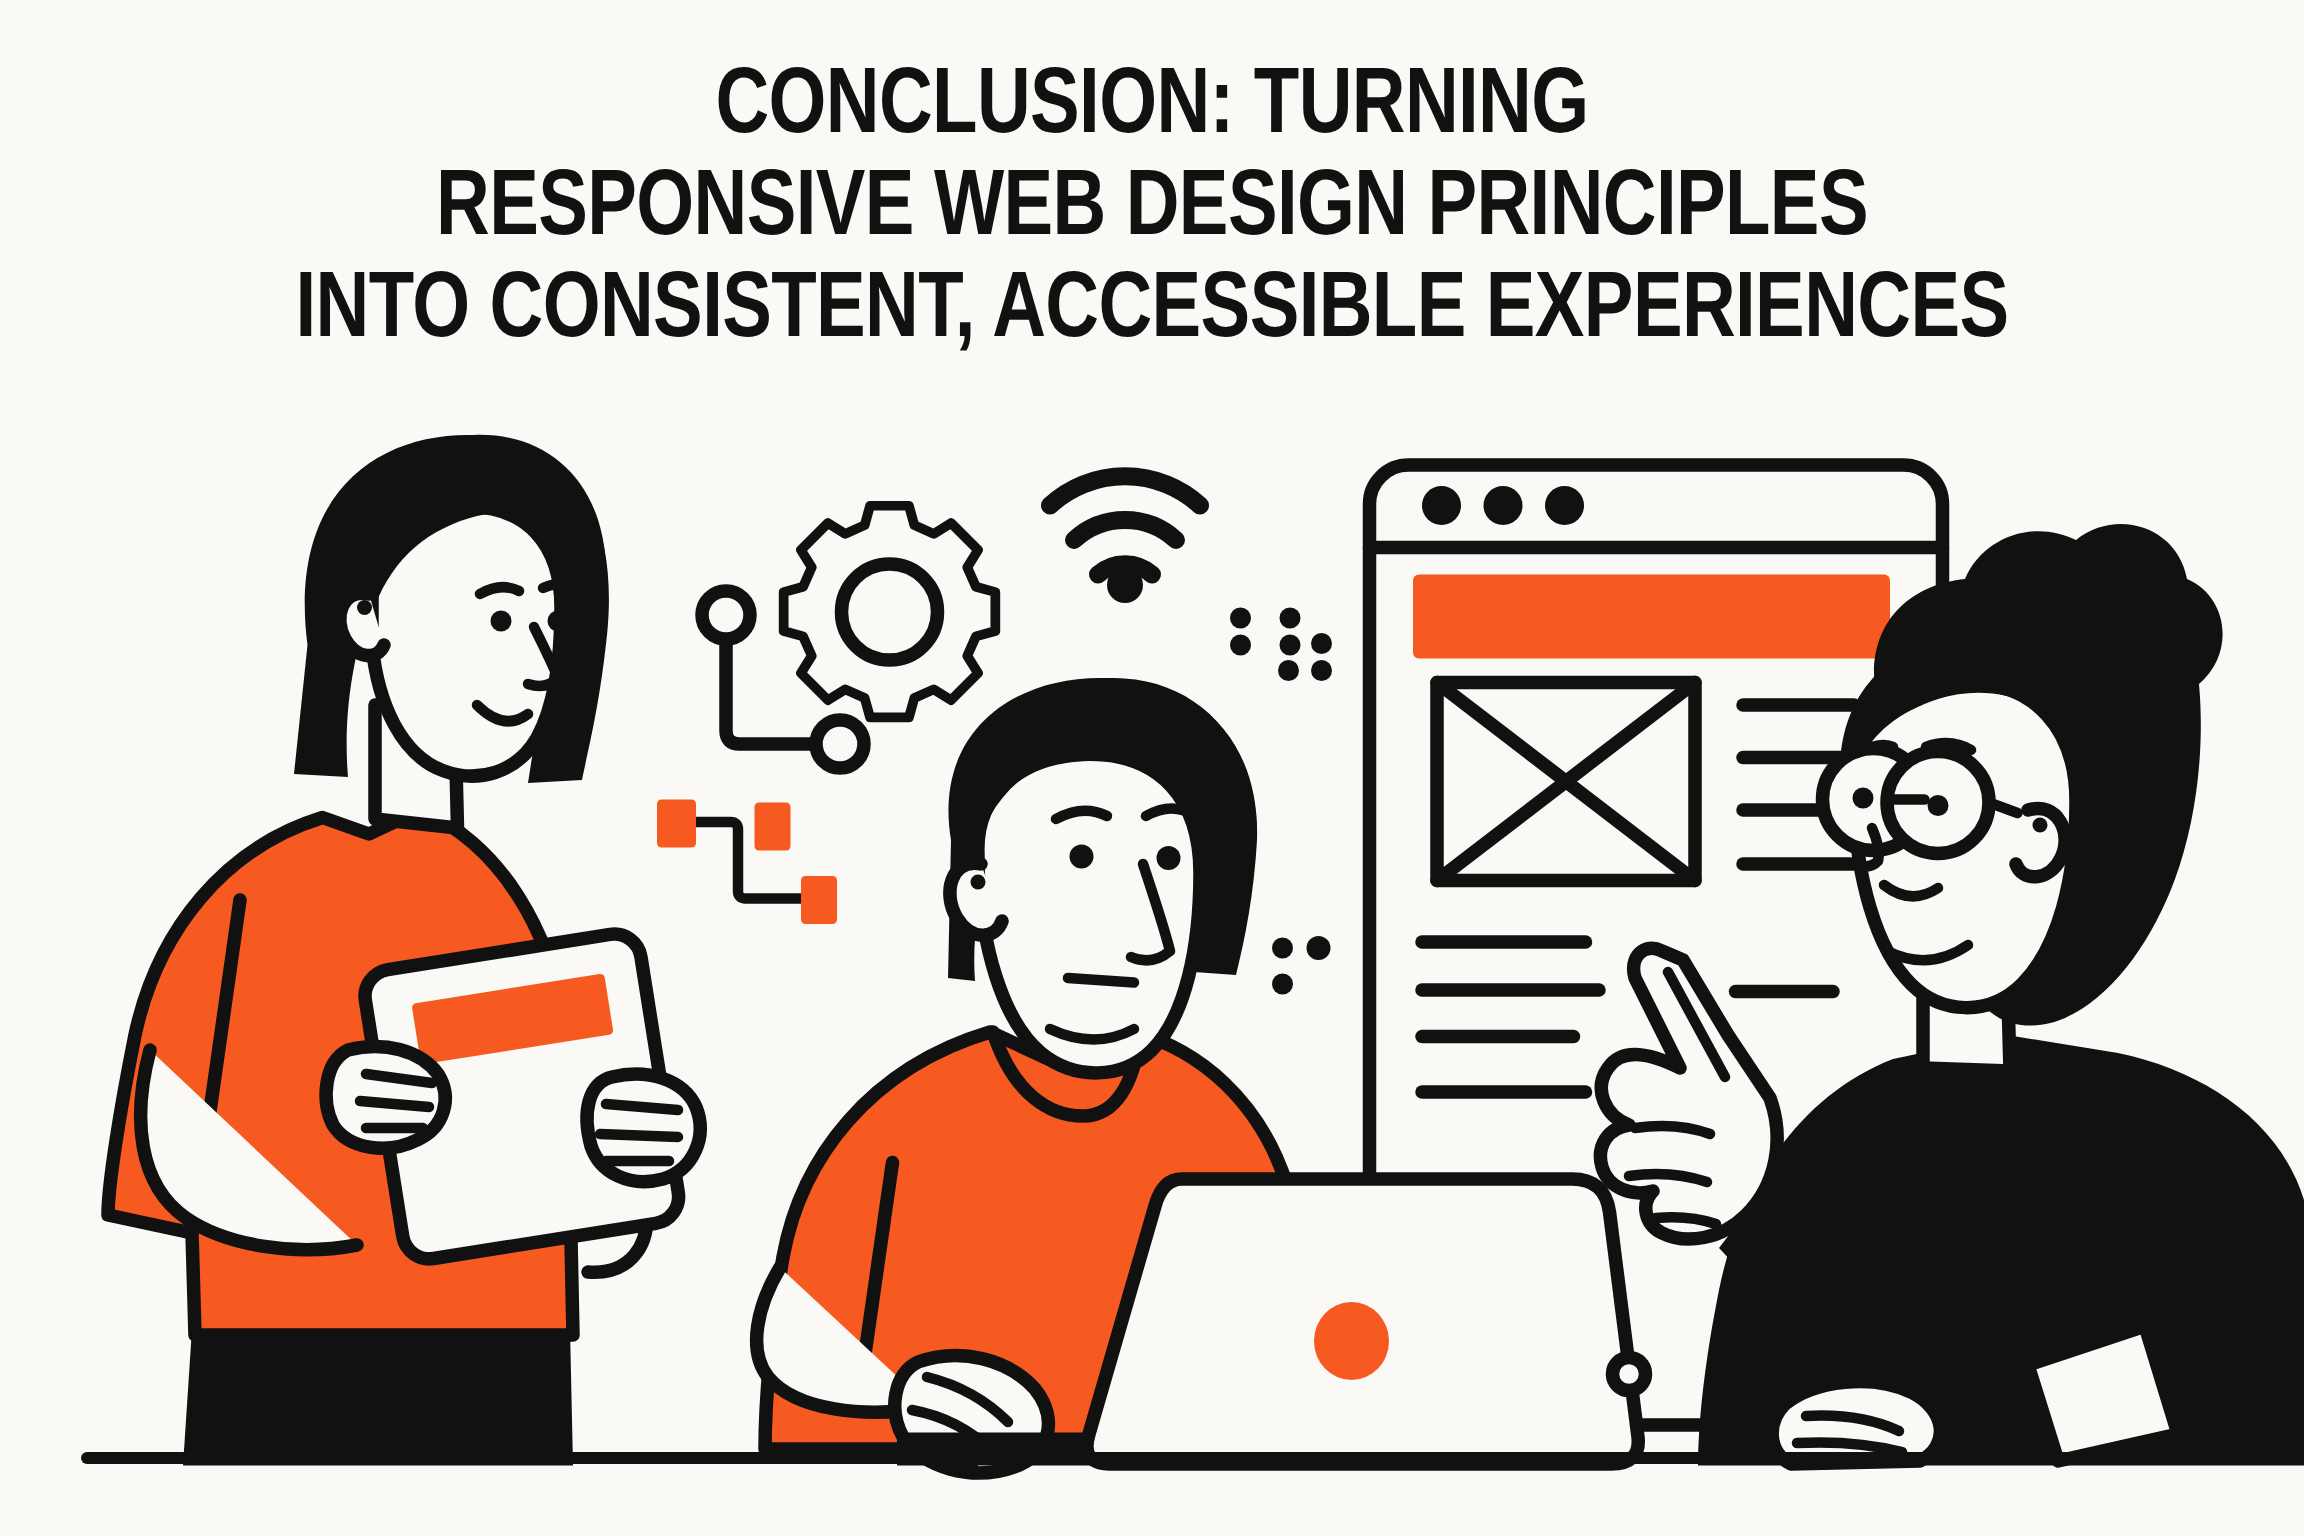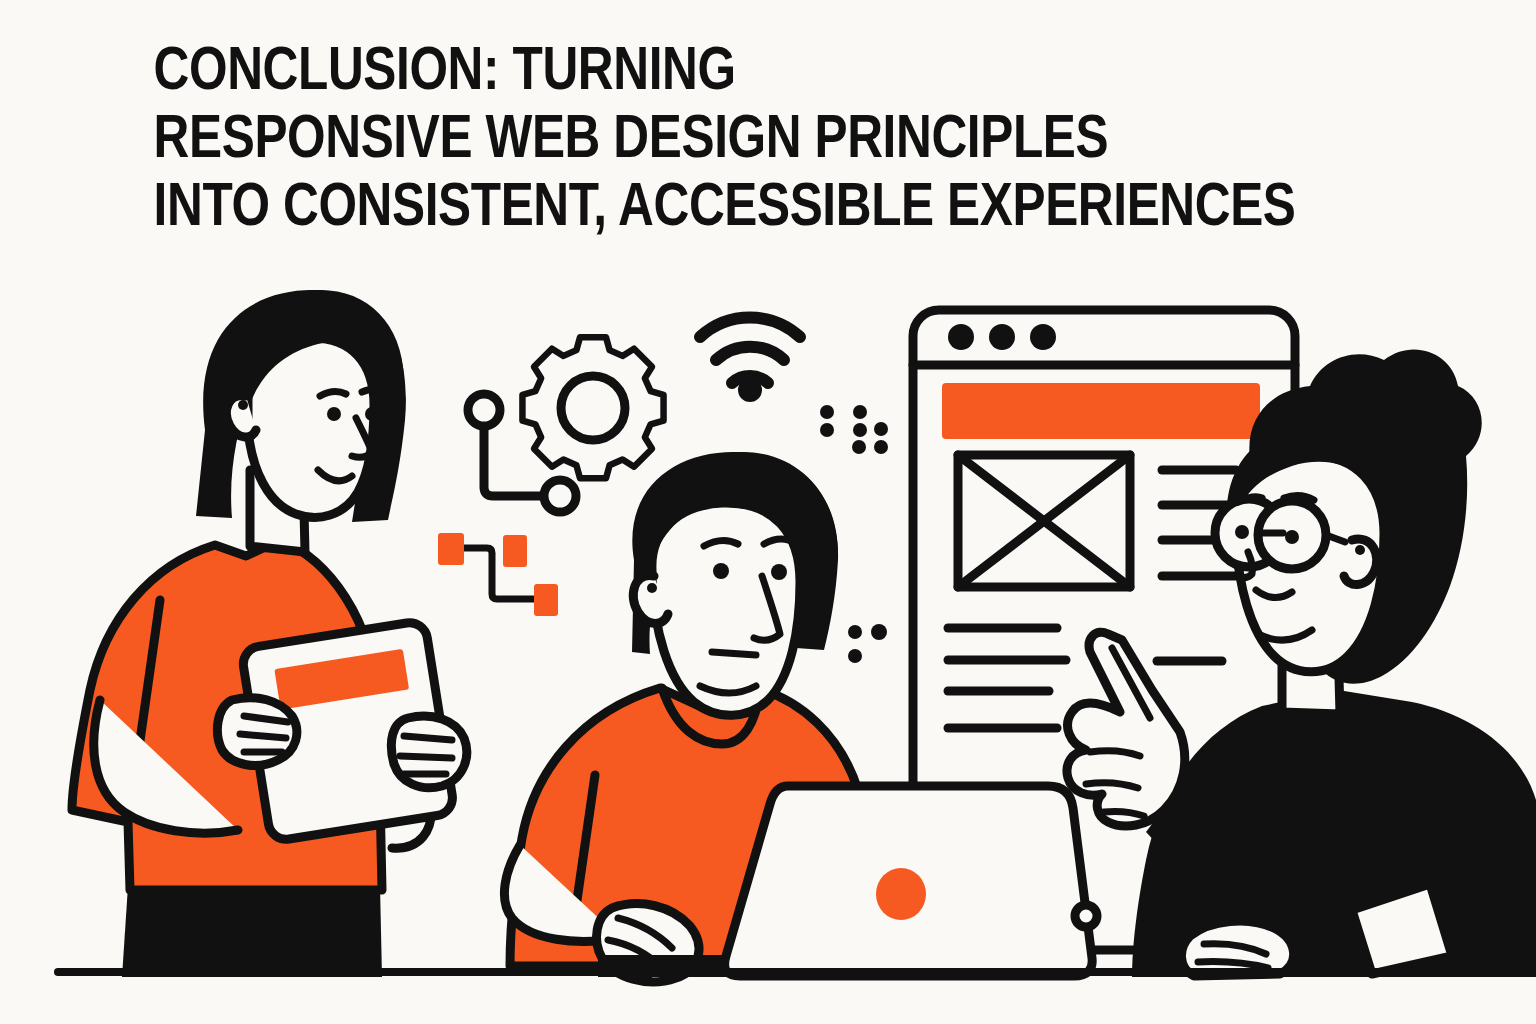--- a/index.html
+++ b/index.html
@@ -15,20 +15,21 @@
     overflow: hidden;
     font-family: "Liberation Sans", sans-serif;
   }
 
   
   #title-block {
     position: absolute;
     left: 0;
     top: 34px;
     width: 1536px;
+    text-align: center;
     pointer-events: none;
   }
   #title-block .tline {
     display: block;
     color: #111111;
     font-family: "Liberation Sans", sans-serif;
     font-weight: 700;
     font-size: 62px;
     line-height: 68px;
     letter-spacing: -0.5px;

